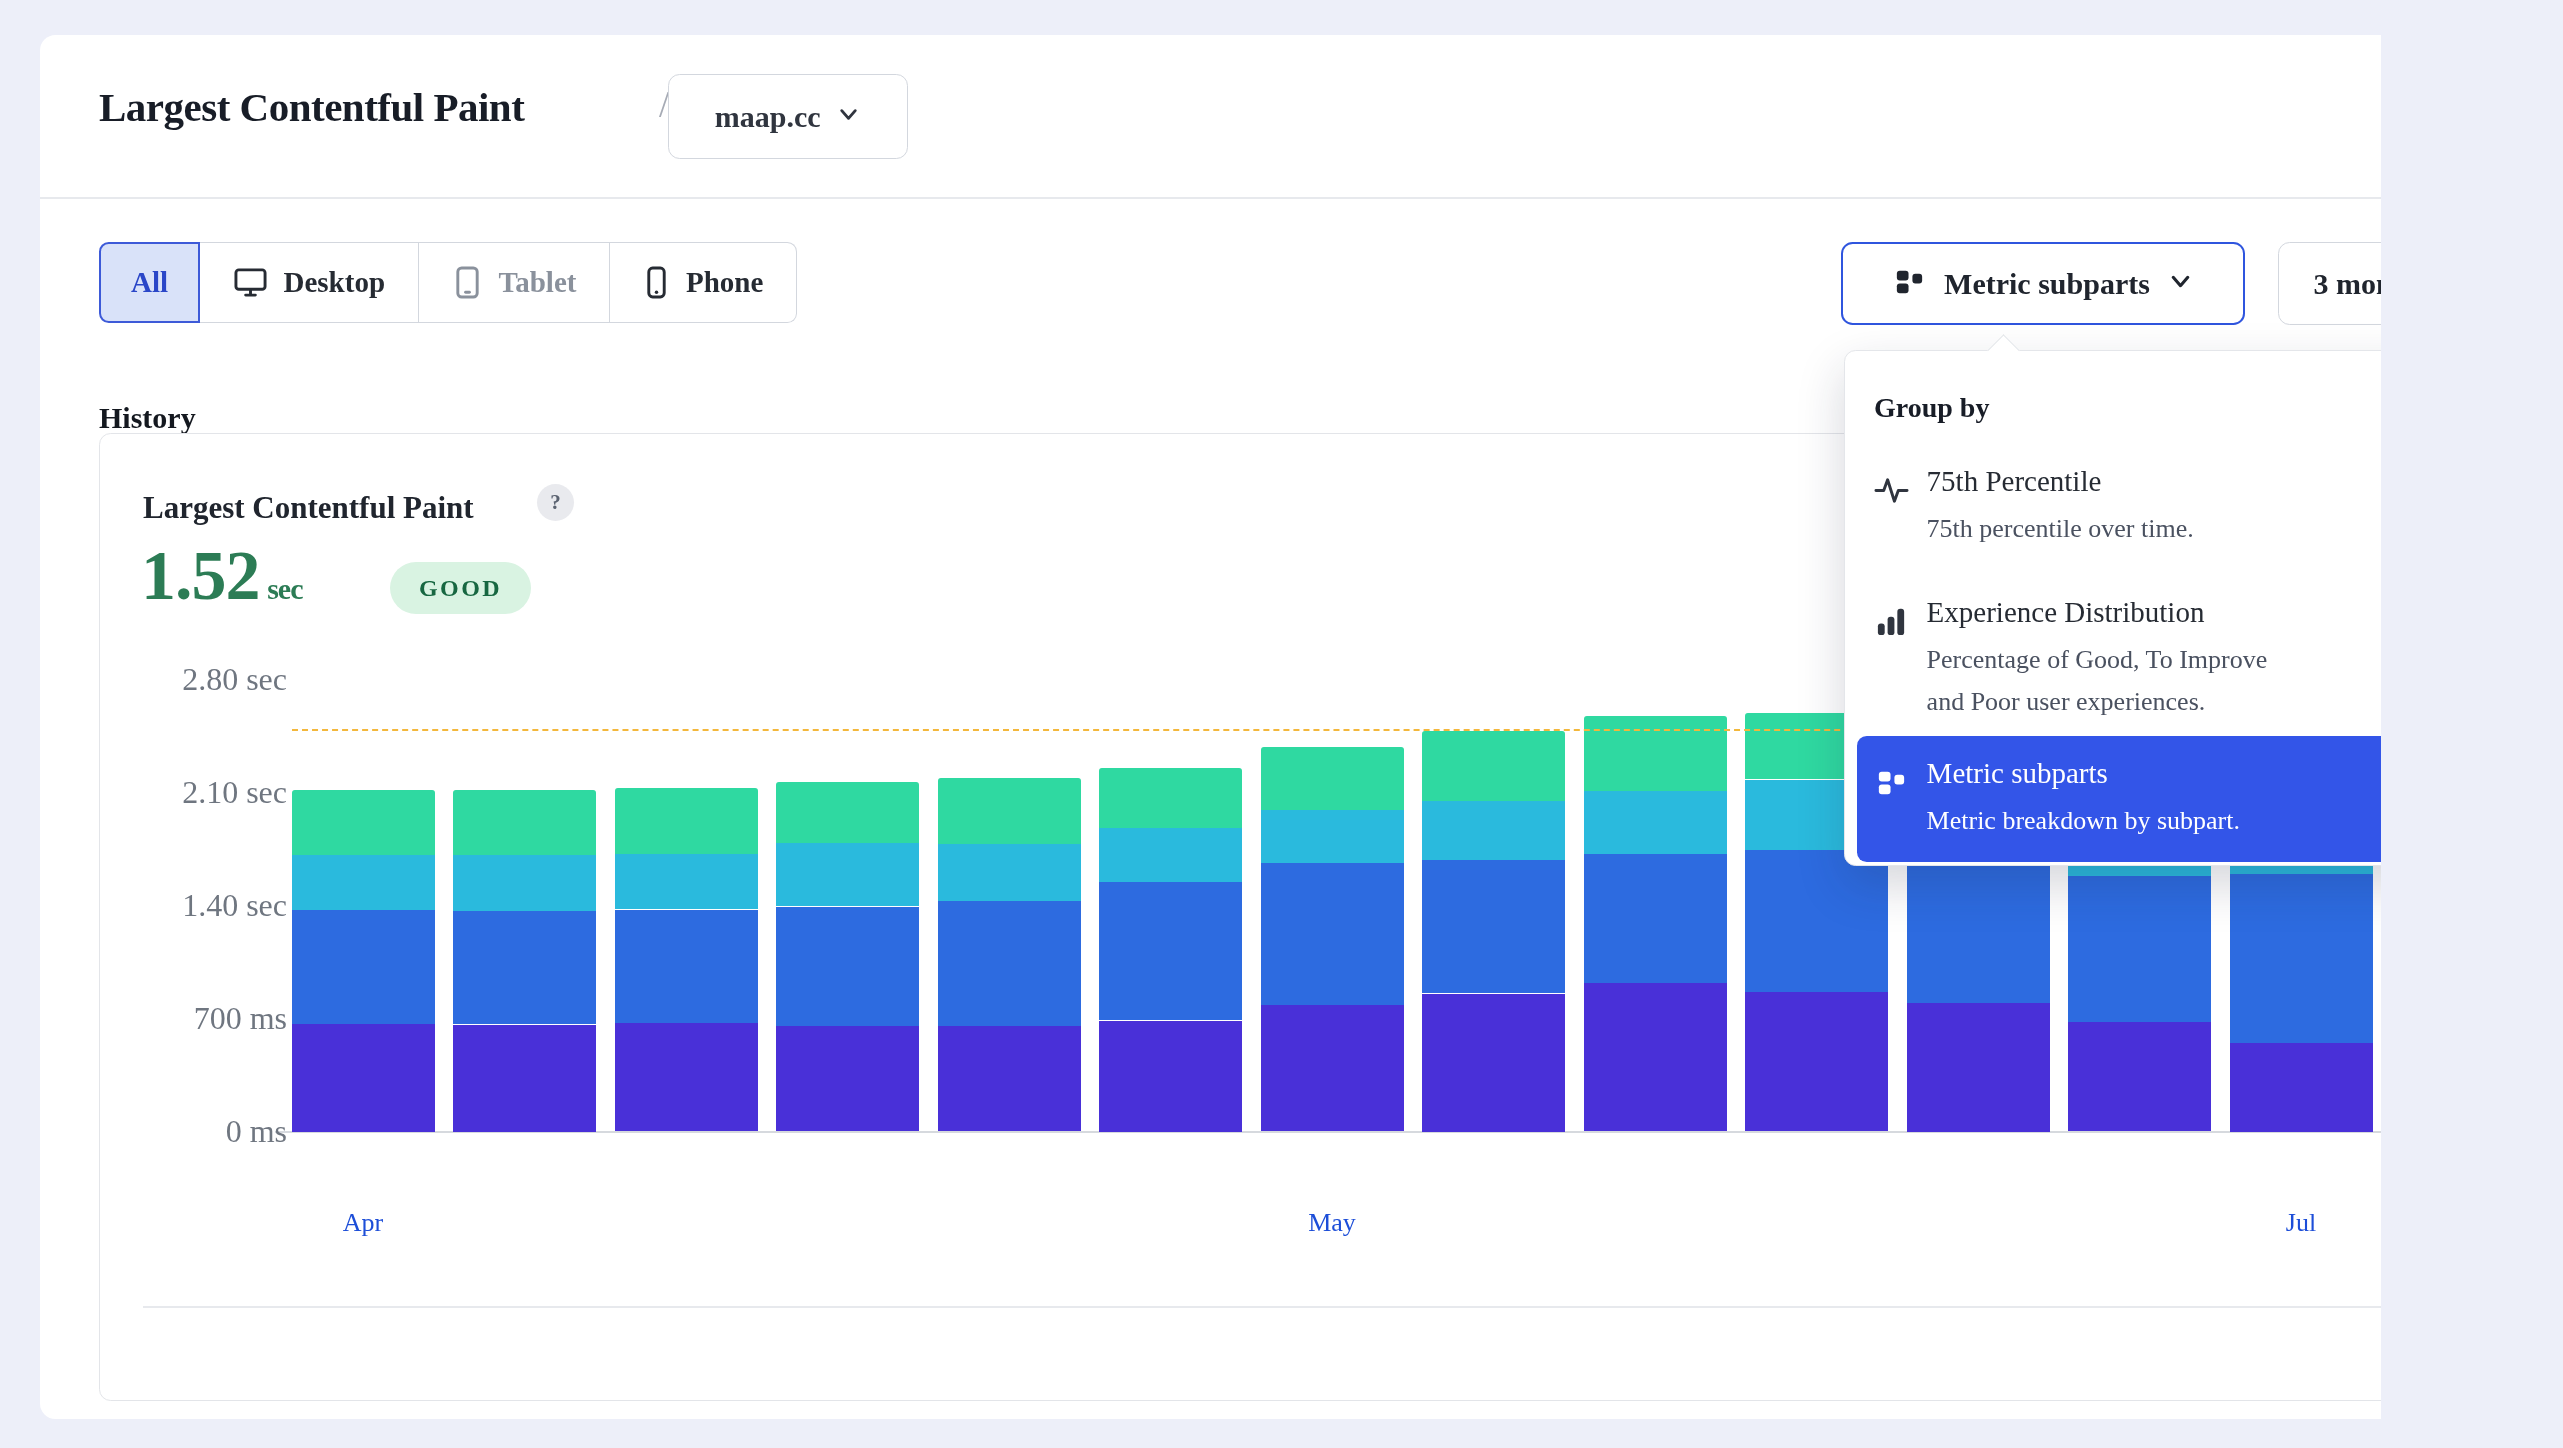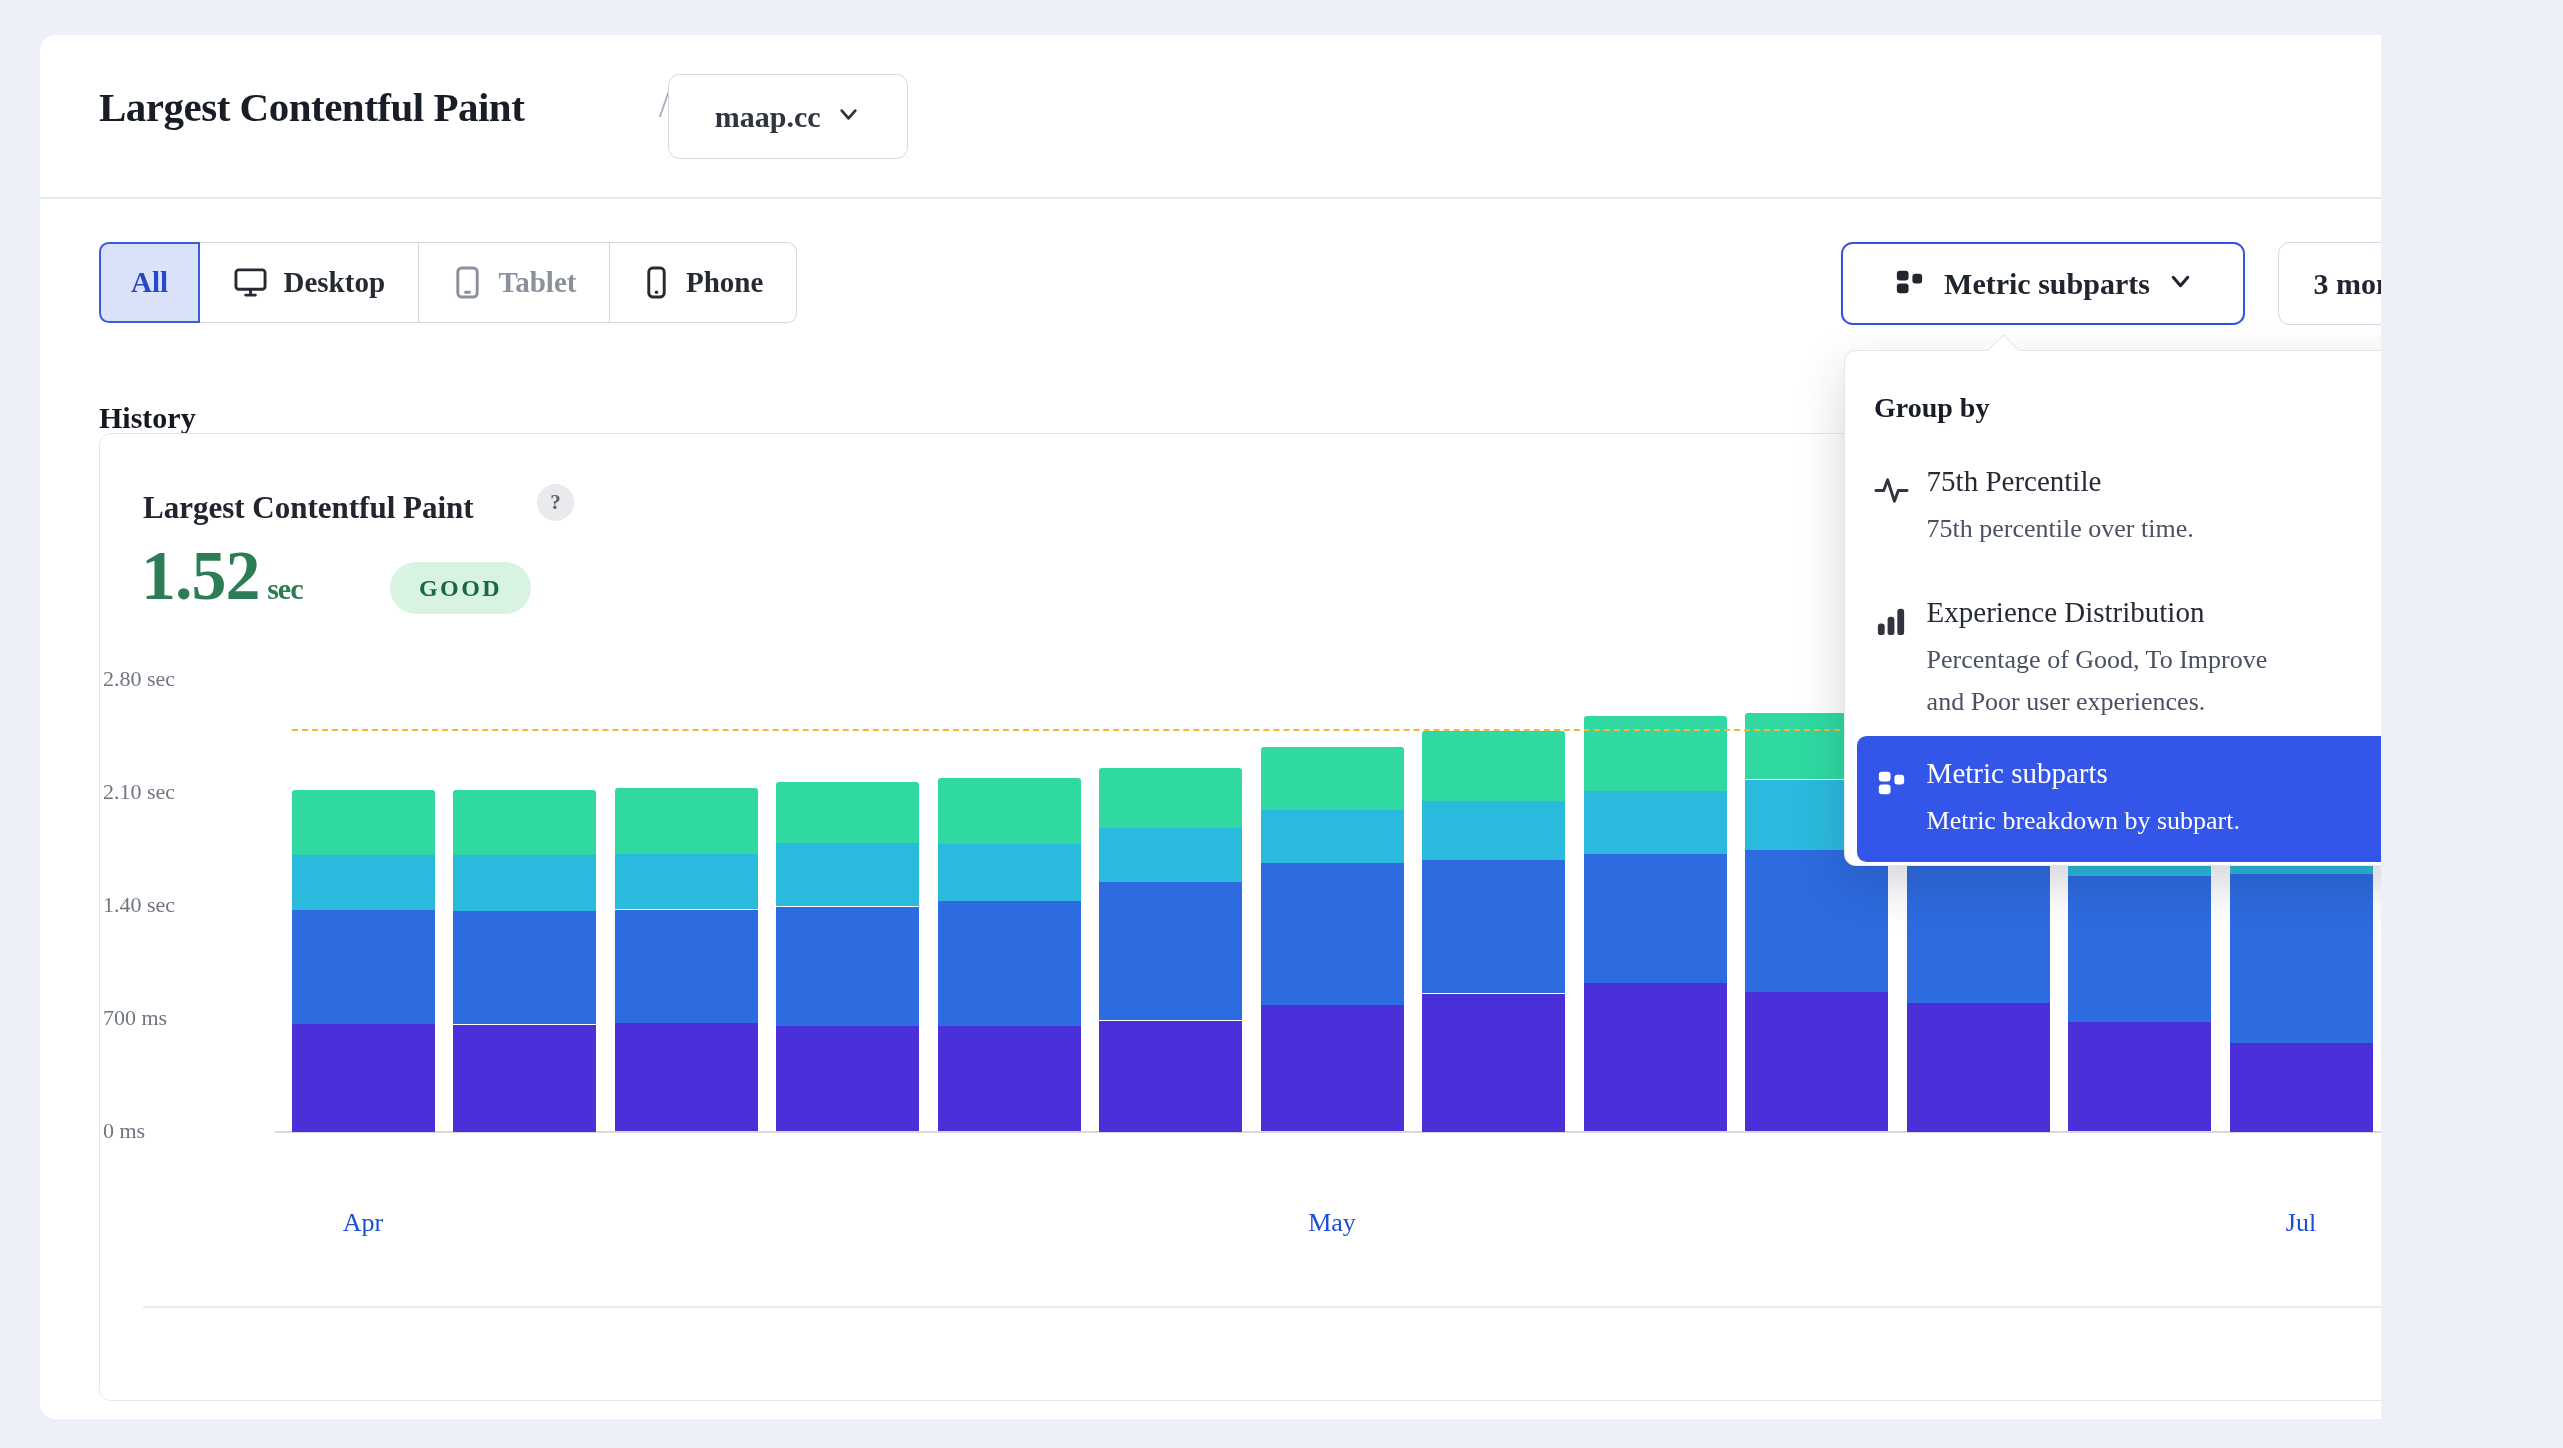--- a/index.html
+++ b/index.html
@@ -38,21 +38,21 @@
   .chart-card { left:59px; top:398px; width:2367px; height:968px; background:#fff; border:1.9px solid #E3E5E9; border-radius:11.6px; }
   .chart-title { left:43px; top:56px; font-size:31px; font-weight:bold; color:#20252E; }
   .help-badge { left:437px; top:50px; width:37px; height:37px; border-radius:50%; background:#E9EAEE; color:#5A6270;
     font-size:21px; font-weight:bold; display:flex; align-items:center; justify-content:center; }
   .metric-value { left:41px; top:102px; font-size:70px; font-weight:bold; color:#2C7C55; letter-spacing:-1px; }
   .metric-unit { font-size:30px; font-weight:bold; margin-left:7.7px; }
   .status-badge { left:290px; top:128px; background:#D9F3E2; color:#176741; font-size:24px; font-weight:bold;
     letter-spacing:2.4px; padding:12.6px 29px; border-radius:39px; }
 
   .plot { left:0; top:0; width:2367px; height:968px; }
-  .y-tick { position:absolute; right:2180px; width:184px; font-size:22px; color:#6F7680; transform:translateY(-50%); }
+  .y-tick { position:absolute; right:2180px; width:184px; text-align:right; font-size:32px; color:#6F7680; transform:translateY(-50%); }
   .x-lab { position:absolute; font-size:26px; color:#1d4ed8; transform:translateX(-50%); top:774px; }
   .axis-line { position:absolute; left:175px; top:697px; width:2145px; height:1.9px; background:#D6D9DE; }
   .dash-line { position:absolute; left:192px; top:294px; width:2129px; height:0; border-top:2.9px dashed #F3B73C; z-index:5; }
   .bar-seg { position:absolute; }
   .legend-divider { position:absolute; left:43px; top:872px; width:2283px; height:1.9px; background:#E7E9ED; }
   .legend { position:absolute; left:0; top:898px; width:2367px; display:flex; justify-content:center; gap:87px; }
   .legend-item { display:flex; align-items:center; gap:17.4px; font-size:26px; color:#3A4049; }
   .legend-dot { width:19.3px; height:19.3px; border-radius:50%; }
 
   

